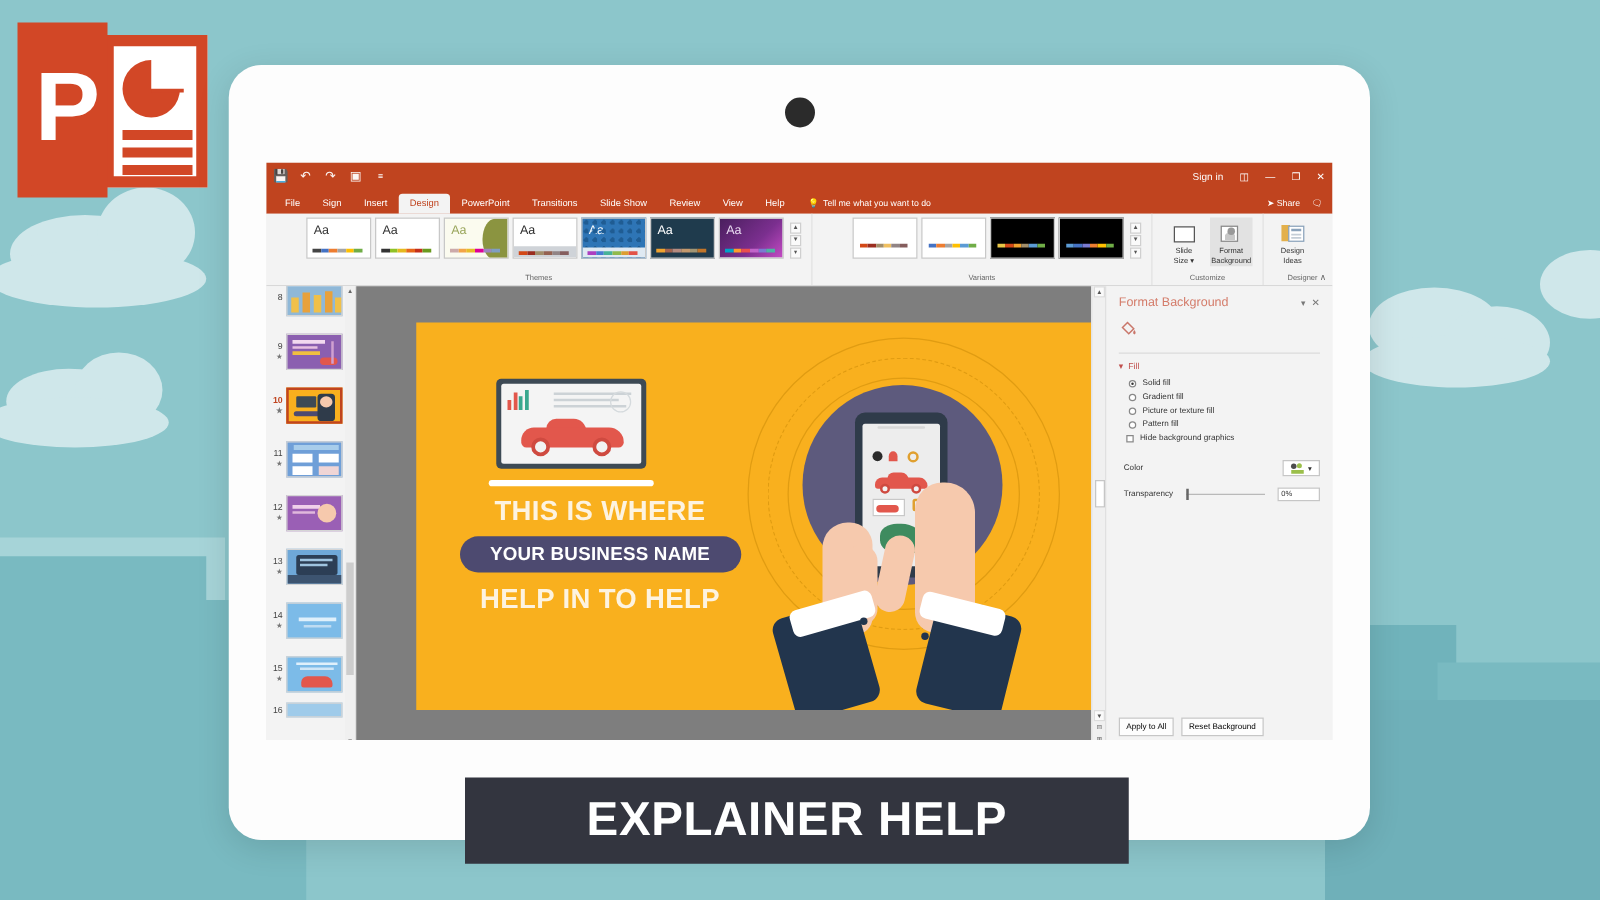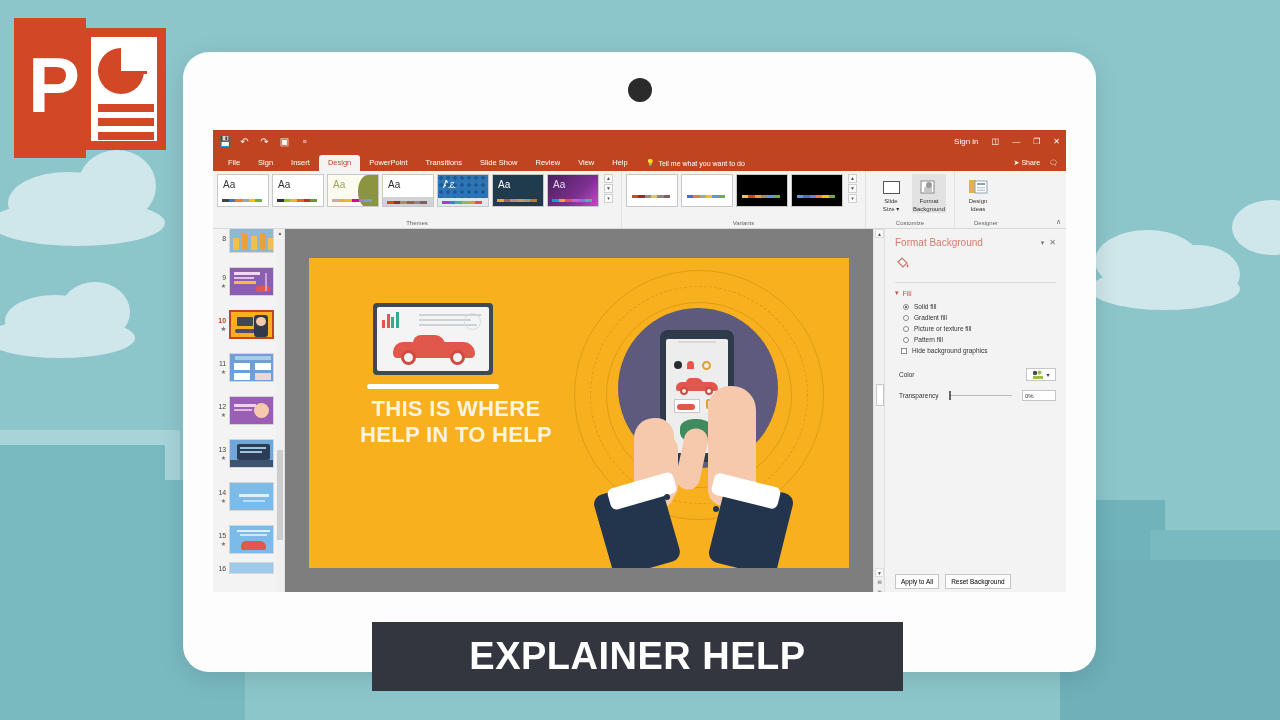--- a/index.html
+++ b/index.html
@@ -47,21 +47,21 @@
   .rtab { color: #fff; font-size: 7.5px; padding: 3px 9px 4px; white-space: nowrap; }
   .rtab.active { background: #f3f3f3; color: #c0441f; border-radius: 3px 3px 0 0; }
   #tellme { color: #fff; font-size: 7px; margin-left: 10px; padding-bottom: 4px; display:flex; align-items:center; gap:3px; }
   #tbright { margin-left: auto; display: flex; align-items: center; gap: 9px; padding-right: 8px; padding-bottom: 4px; font-size: 7px; color:#fff;}
 
   
   #ribbon { height: 58px; background: #f3f3f3; border-bottom: 1px solid #d8d8d8; display: flex; position: relative; }
   .rgroup { display: flex; flex-direction: column; align-items: center; justify-content: flex-start; padding: 3px 4px 0; position: relative; }
   .rgroup + .rgroup { border-left: 1px solid #e2e2e2; }
   .glabel { font-size: 6px; color: #666; position: absolute; bottom: 2px; left: 0; right: 0; text-align: center; }
-  .gallery { display: flex; gap: 3px; align-items: flex-start; }
+  .gallery { display: flex; gap: 3px; align-items: flex-end; margin-left: 28px; }
   .thumb { width: 52px; height: 33px; background: #fff; border: 1px solid #c8c8c8; position: relative; overflow: hidden; }
   .thumb .aa { position: absolute; left: 5px; top: 4px; font-size: 10px; font-weight: 400; }
   .thumb .bars { position: absolute; left: 4px; bottom: 4px; height: 3px; width: 40px; display:flex; }
   .thumb .bars i { flex: 1; height: 100%; display: block; }
   .galnav { display: flex; flex-direction: column; gap: 1px; margin-left: 2px; }
   .galnav div { width: 9px; height: 9px; border: 1px solid #cfcfcf; background: #fafafa; font-size: 5px; line-height: 7px; text-align: center; color: #555; }
 
   .vthumb { width: 52px; height: 33px; border: 1px solid #c8c8c8; position: relative; overflow: hidden; background:#fff;}
   .vthumb .bars { position: absolute; left: 5px; bottom: 8px; height: 3px; width: 38px; display: flex; }
   .vthumb .bars i { flex: 1; }
@@ -81,21 +81,21 @@
   .slide-num { width: 12px; text-align: right; font-size: 7px; color: #444; line-height: 9px; }
   .slide-num small { display: block; font-size: 6px; color: #777; }
   .sthumb { width: 48px; height: 29px; border: 1px solid #d5d5d5; position: relative; overflow: hidden; }
   .slide-item.sel .sthumb { border: 2px solid #c0441f; }
   #thumbscroll { position: absolute; right: 0; top: 0; bottom: 0; width: 8px; background: #f0f0f0; }
   #thumbscroll .tbar { position: absolute; top: 60%; left: 1px; width: 6px; height: 90px; background: #cdcdcd; }
   #thumbscroll .ar { position: absolute; left: 0; width: 8px; height: 8px; font-size: 5px; text-align: center; line-height: 8px; color: #666; }
 
   
   #editor { flex: 1; background: #646464; position: relative; display: flex; align-items: center; justify-content: center; }
-  #slidewrap { width: 100%; height: 100%; background: #7e7e7e; display:flex; align-items:center; justify-content:center; }
+  #slidewrap { width: 100%; height: 100%; background: #7e7e7e; display:flex; align-items:center; justify-content:flex-end; }
   #slide { width: 540px; height: 310px; background: #f9b01e; position: relative; overflow: hidden; }
 
   
   #laptopart { position: absolute; left: 58px; top: 45px; width: 132px; height: 86px; }
   #laptopart .screen { position: absolute; left: 6px; top: 0; width: 120px; height: 72px; background: #3d4a55; border-radius: 4px; padding: 4px; }
   #laptopart .inner { width: 100%; height: 100%; background: #f4f4f4; border-radius: 2px; position: relative; overflow: hidden; }
   #laptopart .base { position: absolute; left: 0; bottom: 0; width: 132px; height: 5px; background: #fff; border-radius: 3px; }
   #laptopart .chartbars { position: absolute; left: 5px; top: 5px; display: flex; align-items: flex-end; gap: 1.5px; height: 16px; }
   #laptopart .chartbars i { width: 3px; display:block; }
   #laptopart .txtline { position: absolute; height: 1.5px; background: #ccd2d6; }
@@ -526,20 +526,23 @@
                       <span class="w1"></span>
                       <span class="w2"></span>
                   </div>
                 </div>
               </div>
               <div class="base"></div>
             </div>
 
             <div id="slidetext">
               <div id="line1">THIS IS WHERE</div>
+              <div id="pill">
+                <span>YOUR BUSINESS NAME</span>
+              </div>
               <div id="line3">HELP IN TO HELP</div>
             </div>
 
             <div id="phoneart">
               <span class="ring" style="left:18px;top:2px;width:250px;height:250px;border:1.5px solid #e09c12;"></span>
               <span class="ring" style="left:34px;top:18px;width:218px;height:218px;border:1.5px dashed #e09c12;"></span>
               <span class="ring" style="left:50px;top:34px;width:186px;height:186px;border:1.5px solid #e09c12;"></span>
               <div id="purplecirc"></div>
               <div id="phone">
                 <div class="ps">

